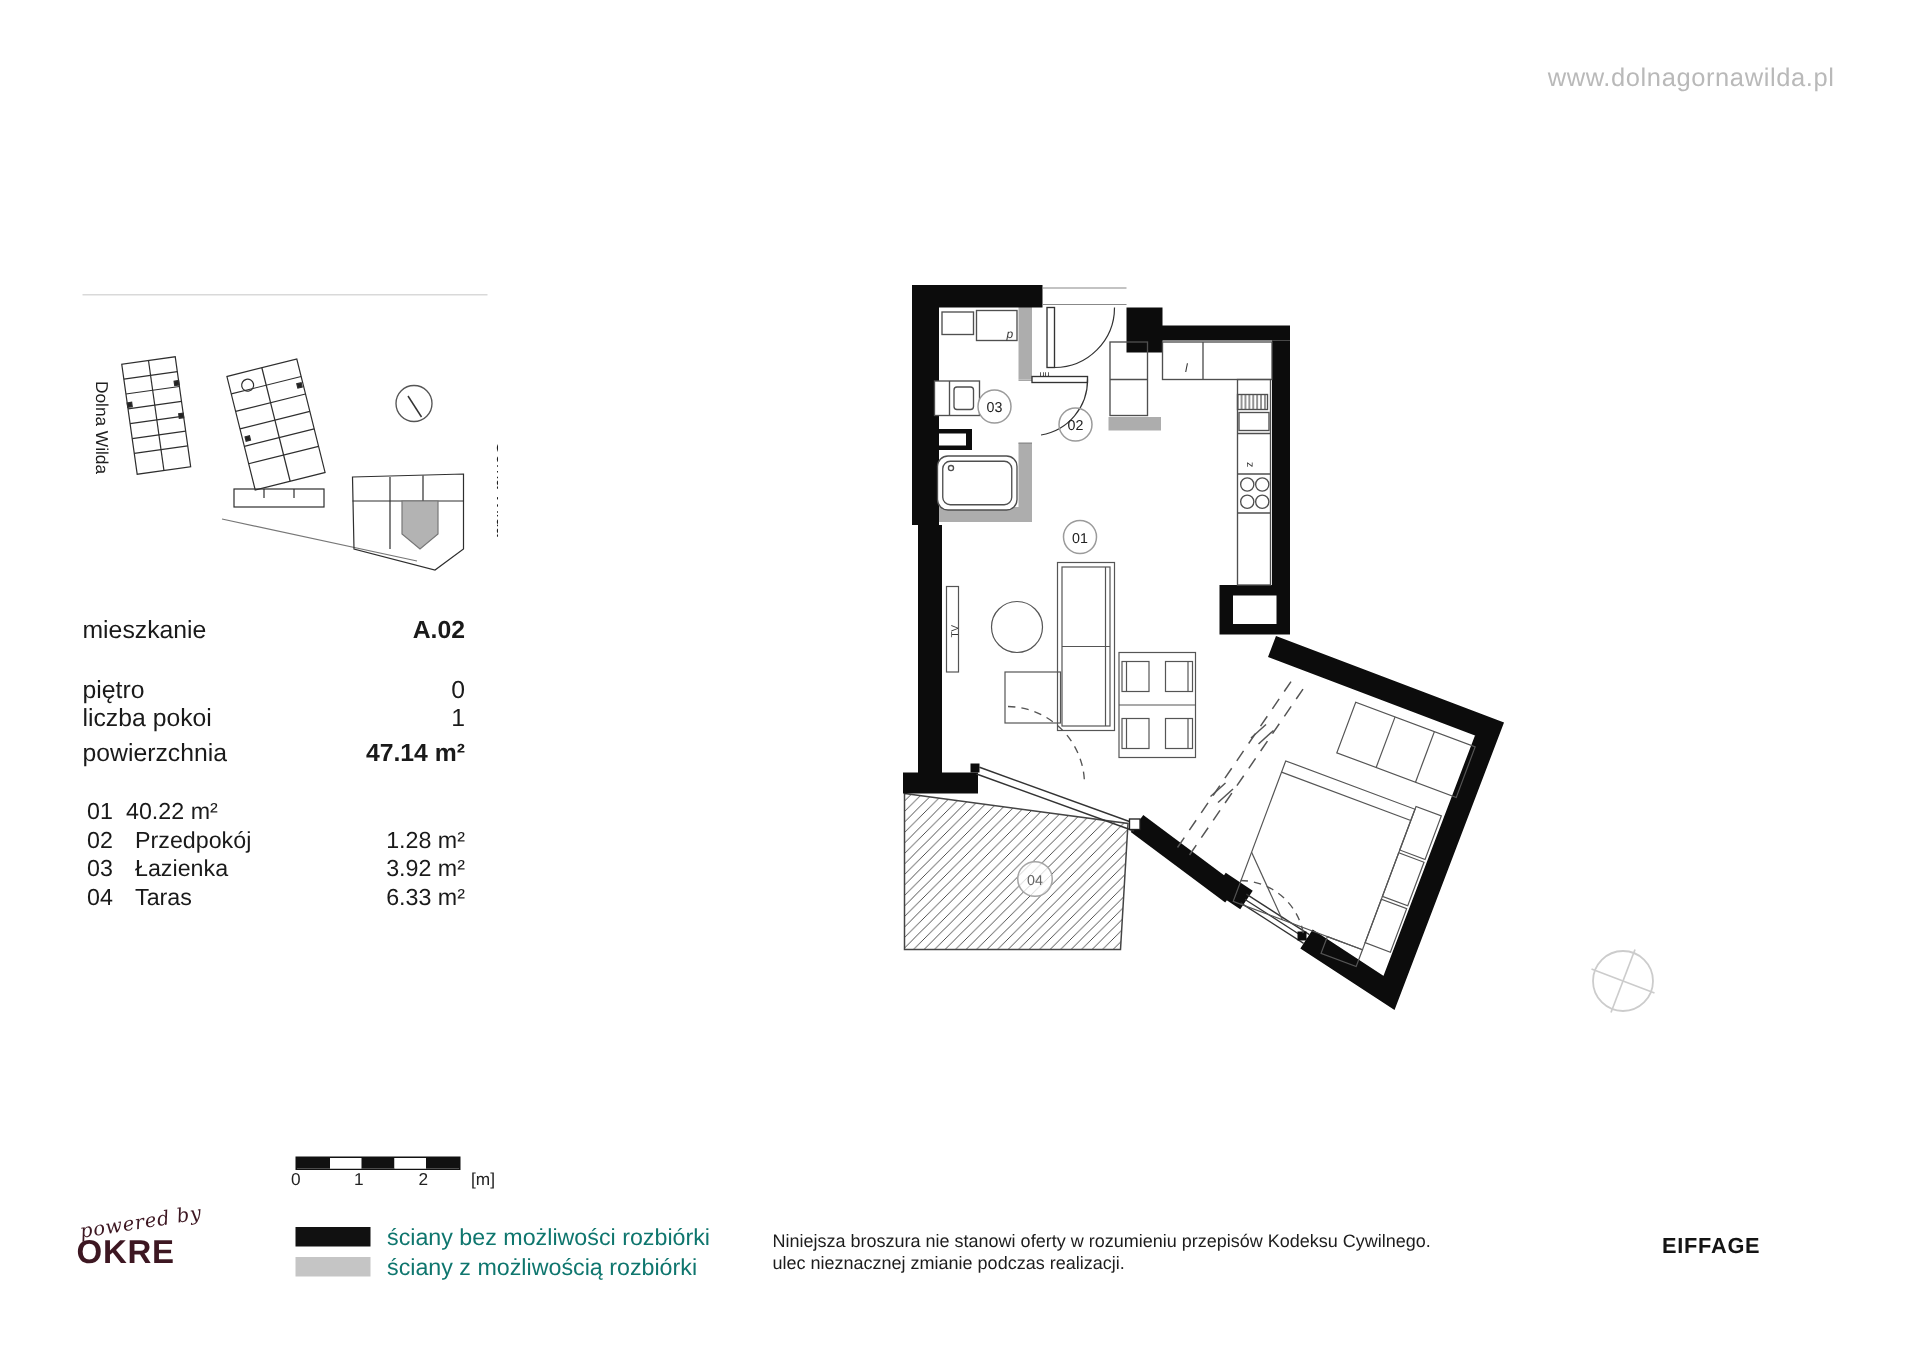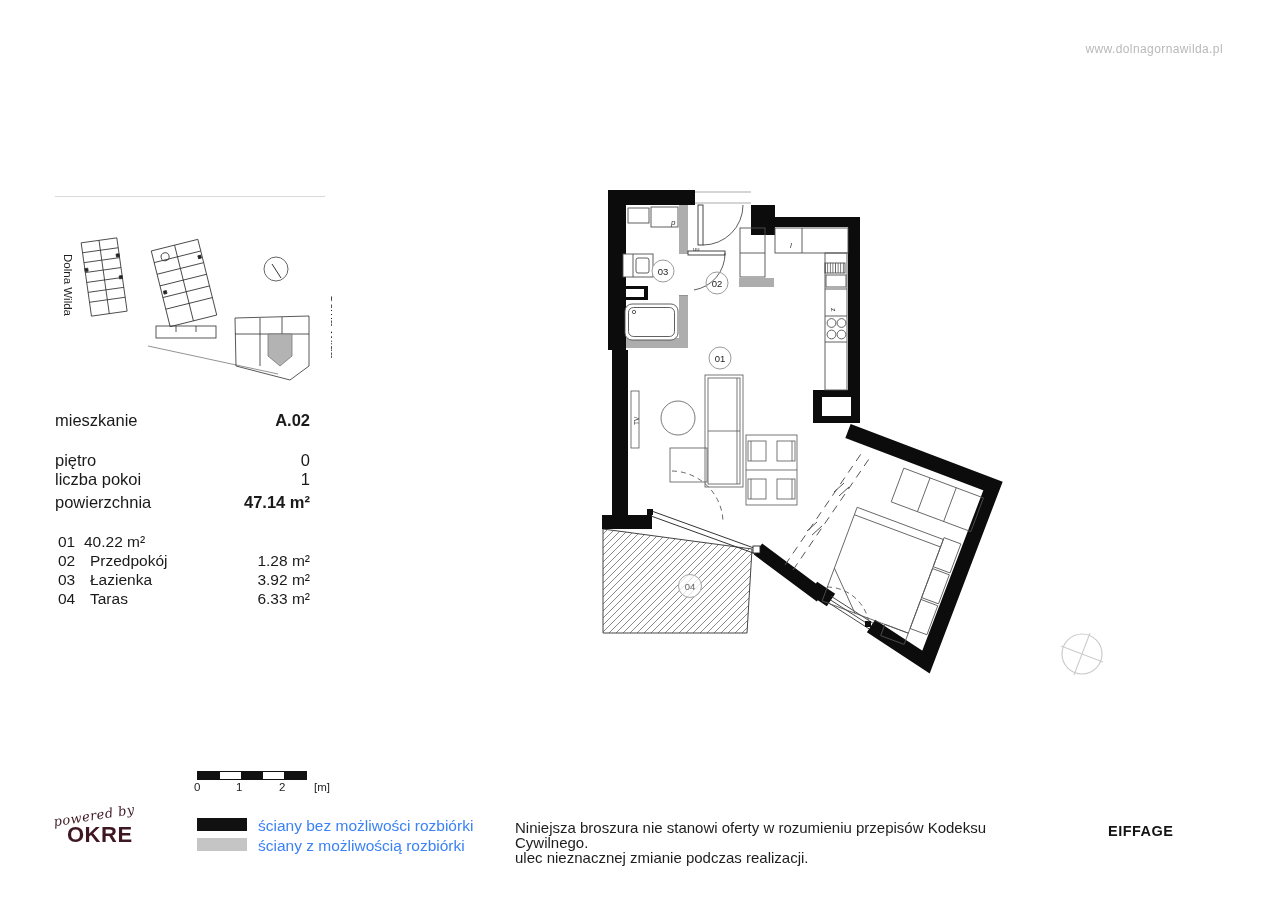--- a/index.html
+++ b/index.html
@@ -3,21 +3,21 @@
 <meta charset="utf-8">
 <style>
   html,body{margin:0;padding:0;background:#888;}
   .page{position:relative;width:1280px;height:904px;background:#ffffff;overflow:hidden;
         font-family:"Liberation Sans",sans-serif;color:#1a1a1a;margin:0 auto;}
   .abs{position:absolute;}
 
   
   .logo{left:139px;top:55px;font-family:"DejaVu Sans Mono",monospace;font-weight:bold;
         font-size:20px;line-height:31.5px;letter-spacing:9px;color:#2b2627;}
-  .url{top:42px;right:57px;font-size:12px;letter-spacing:0.4px;color:#b9b9b9;}
+  .url{top:42px;right:57px;font-size:17px;letter-spacing:0.4px;color:#b9b9b9;}
   .rule{left:55px;top:196px;width:270px;height:0;border-top:1.5px solid #d9d9d9;}
 
   
   .info-row{left:55px;width:255px;display:flex;justify-content:space-between;
             font-size:16.5px;line-height:19px;}
   .info-row .val{text-align:right;}
   .bold{font-weight:bold;}
   .room-row{left:58px;width:252px;display:flex;font-size:15.5px;line-height:19px;}
   .room-row .no{width:26px;flex:0 0 26px;}
   .room-row .nm{flex:1;padding-left:6px;}
@@ -25,27 +25,27 @@
 
   
   .scalebar{left:197px;top:771px;width:108px;height:7px;border:1px solid #111;display:flex;}
   .scalebar .seg{flex:1;height:100%;}
   .scalebar .seg:nth-child(odd){background:#111;}
   .scalebar .seg:nth-child(even){background:#fff;}
   .tick{top:781px;font-size:11.5px;color:#222;}
 
   
   .swatch{width:50px;height:13px;}
-  .legend-label{font-size:15.5px;color:#3b82f6;line-height:15px;white-space:nowrap;}
+  .legend-label{font-size:15.5px;color:#0f766e;line-height:15px;white-space:nowrap;}
 
   
   .okre-script{left:53px;top:808px;font-family:"DejaVu Serif",serif;font-style:italic;
                font-size:13px;color:#3d1722;transform:rotate(-9deg);letter-spacing:0.5px;}
-  .okre-brand{left:51px;top:822px;font-size:22px;font-weight:800;letter-spacing:0.5px;color:#3d1722;margin-left:16px;}
-  .disclaimer{left:515px;top:820px;width:480px;font-size:15px;line-height:15.2px;color:#1d1d1d;}
+  .okre-brand{left:51px;top:822px;font-size:22px;font-weight:800;letter-spacing:0.5px;color:#3d1722;}
+  .disclaimer{left:515px;top:820px;width:480px;font-size:12px;line-height:15.2px;color:#1d1d1d;}
   .partner{left:1108px;top:823px;font-size:14.5px;font-weight:bold;letter-spacing:0.5px;color:#141414;}
 
   svg text{font-family:"Liberation Sans",sans-serif;}
 </style>
 </head>
 <body>
 
 <div class="page">
 
 

